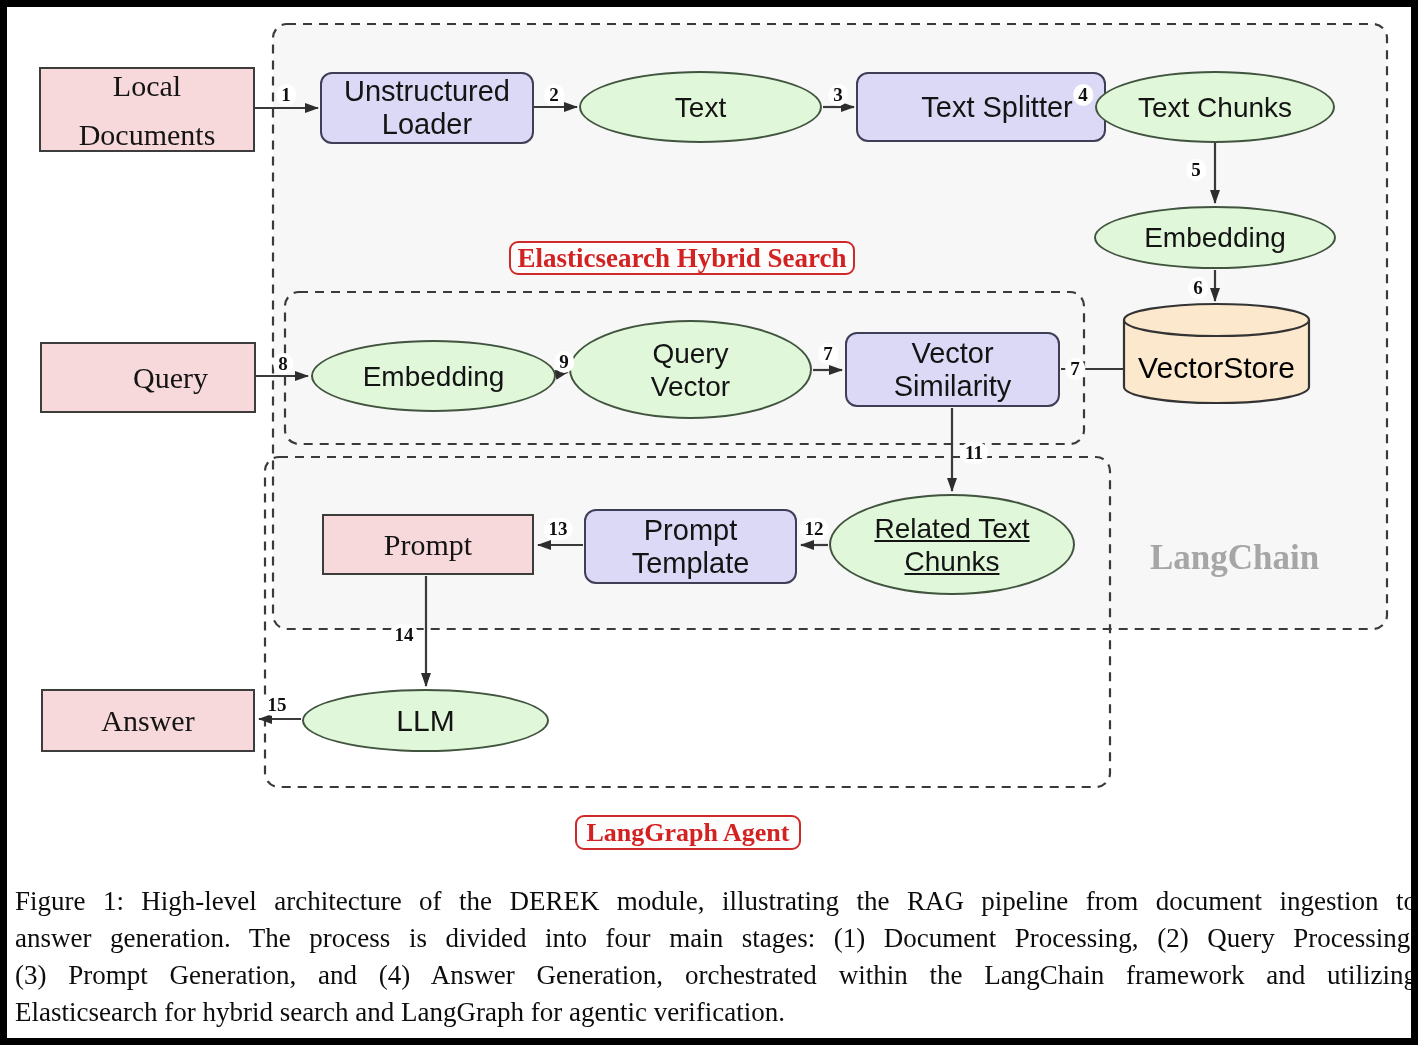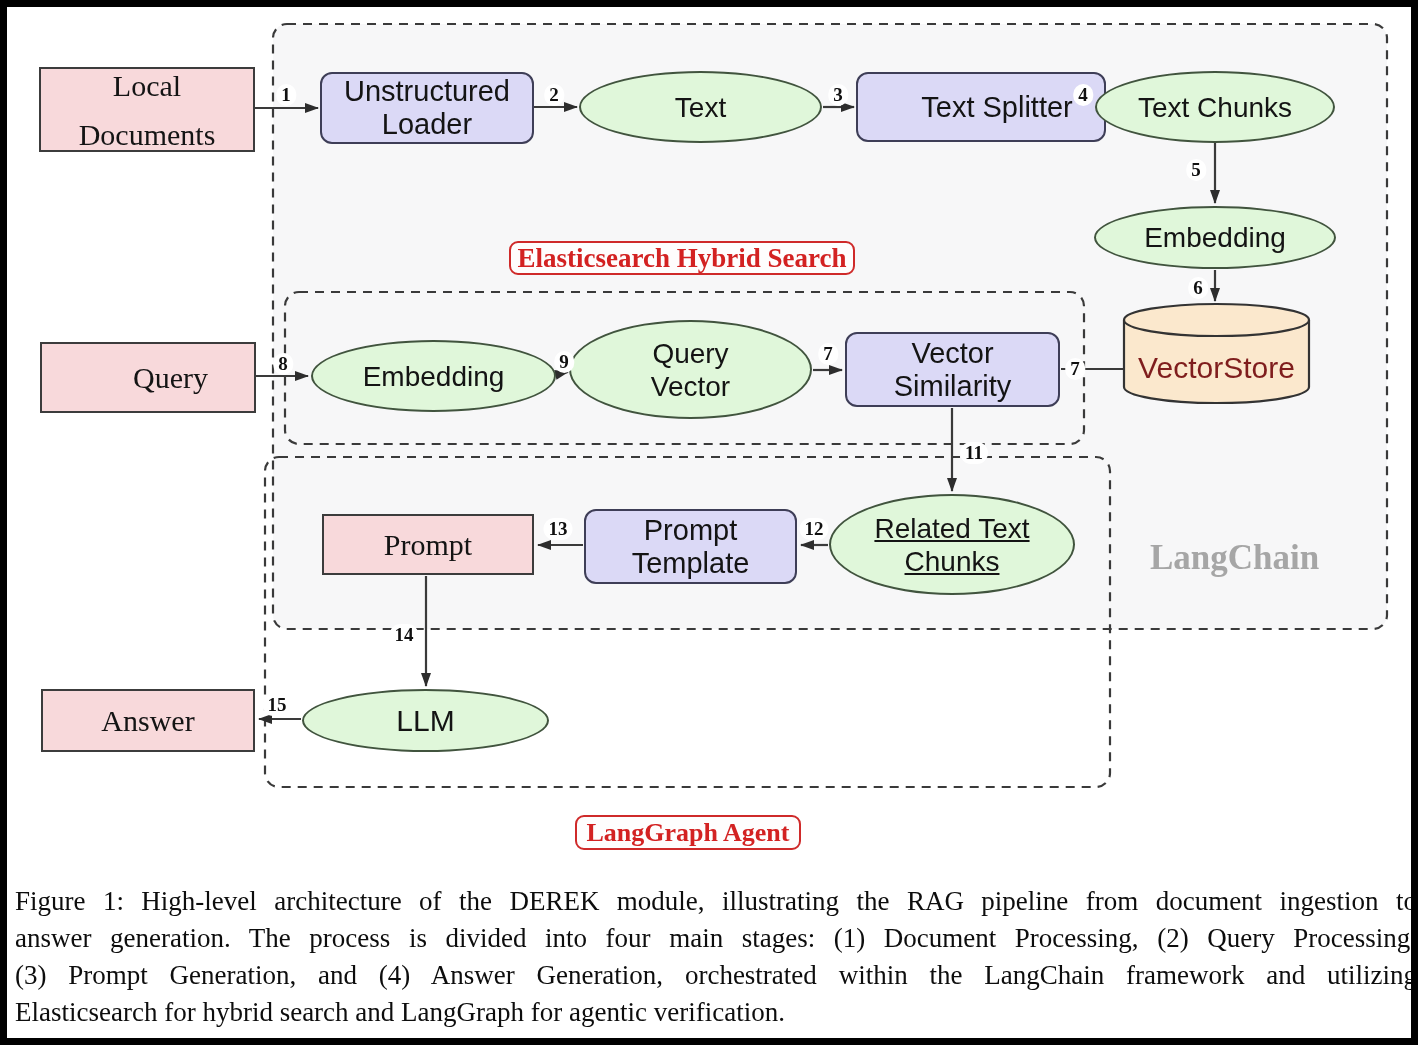--- a/index.html
+++ b/index.html
@@ -15,21 +15,21 @@
     position:absolute; display:flex; align-items:center; justify-content:center;
     text-align:center; box-sizing:border-box; z-index:2; color:#141414;
   }
   .pink  { background:#f8d9db; border:2px solid #3c3c3c; border-radius:0;
            font-family:"Liberation Serif", serif; font-size:30px; line-height:49px; }
   .purple{ background:#dbd9f6; border:2px solid #3e3e57; border-radius:12px;
            font-family:"Liberation Sans", sans-serif; font-size:29px; line-height:33px; }
   .green { background:#e0f7da; border:2px solid #41543e; border-radius:50%;
            font-family:"Liberation Sans", sans-serif; font-size:28px; line-height:33px; }
   .cyl-label { position:absolute; z-index:2; display:flex; align-items:center; justify-content:center;
-           font-family:"Liberation Sans", sans-serif; font-size:30px; color:#7f1d1d; }
+           font-family:"Liberation Sans", sans-serif; font-size:30px; color:#000000; }
 
   .elabel {
     position:absolute; transform:translate(-50%,-50%); z-index:3;
     background:#ffffff; border-radius:12px; padding:0 5px;
     font-family:"Liberation Serif", serif; font-weight:700; font-size:19px;
     line-height:22px; color:#101010;
   }
   .redtag {
     position:absolute; z-index:3; box-sizing:border-box;
     border:2px solid #cf2a2a; border-radius:9px; background:#fefdfd;

